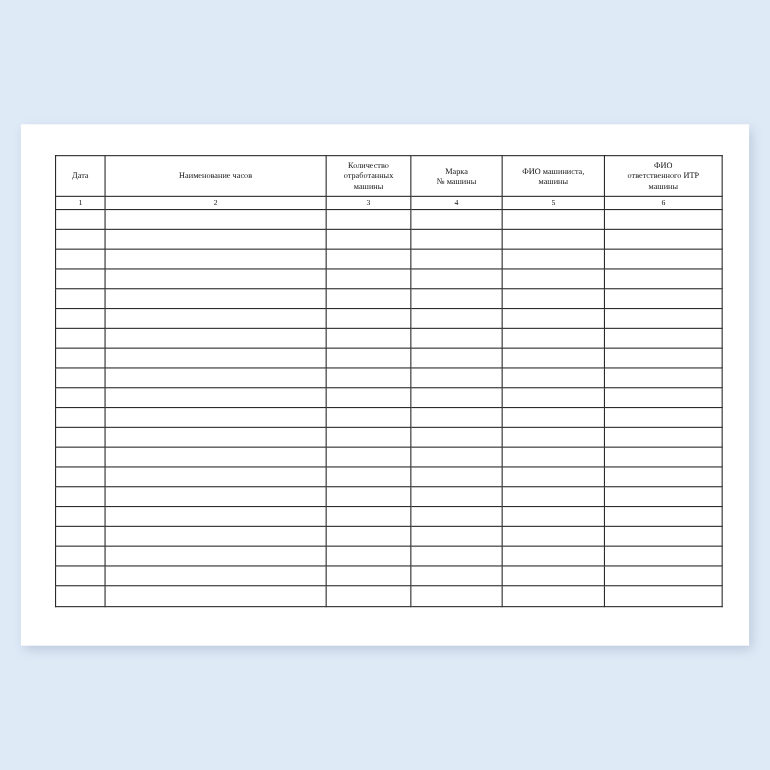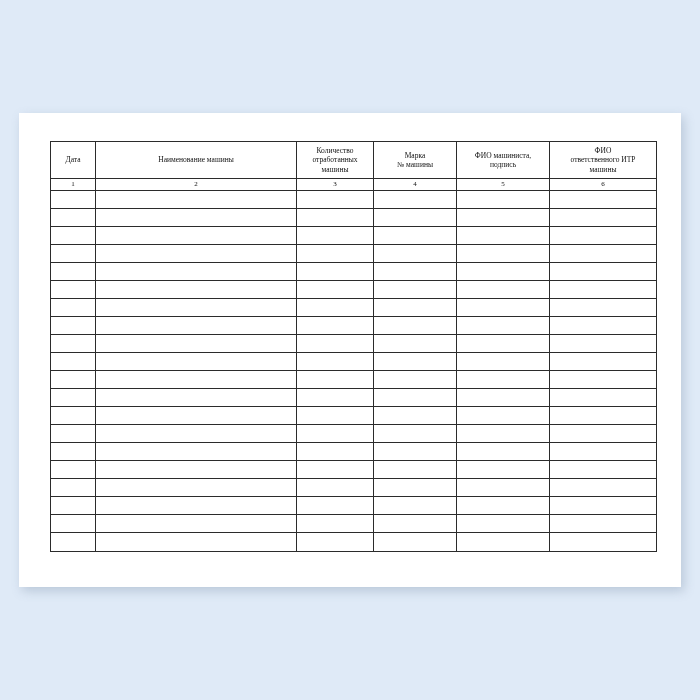--- a/index.html
+++ b/index.html
@@ -81,34 +81,34 @@
 <div id="page-wrap">
   <div class="paper">
     <div class="table-area">
       <table class="doc-table">
         <thead>
           <tr>
             <th class="c1">
                 <span class="hdr">Дата</span>
               </th>
             <th class="c2">
-                <span class="hdr">Наименование машины</span>
+                <span class="hdr">Наименование часов</span>
               </th>
             <th class="c3">
                 <span class="hdr">Количество
 отработанных
 машины</span>
               </th>
             <th class="c4">
                 <span class="hdr">Марка
 № машины</span>
               </th>
             <th class="c5">
                 <span class="hdr">ФИО машиниста,
-подпись</span>
+машины</span>
               </th>
             <th class="c6">
                 <span class="hdr">ФИО
 ответственного ИТР
 машины</span>
               </th>
           </tr>
           <tr class="numrow">
             <td class="c1">1</td>
             <td class="c2">2</td>

